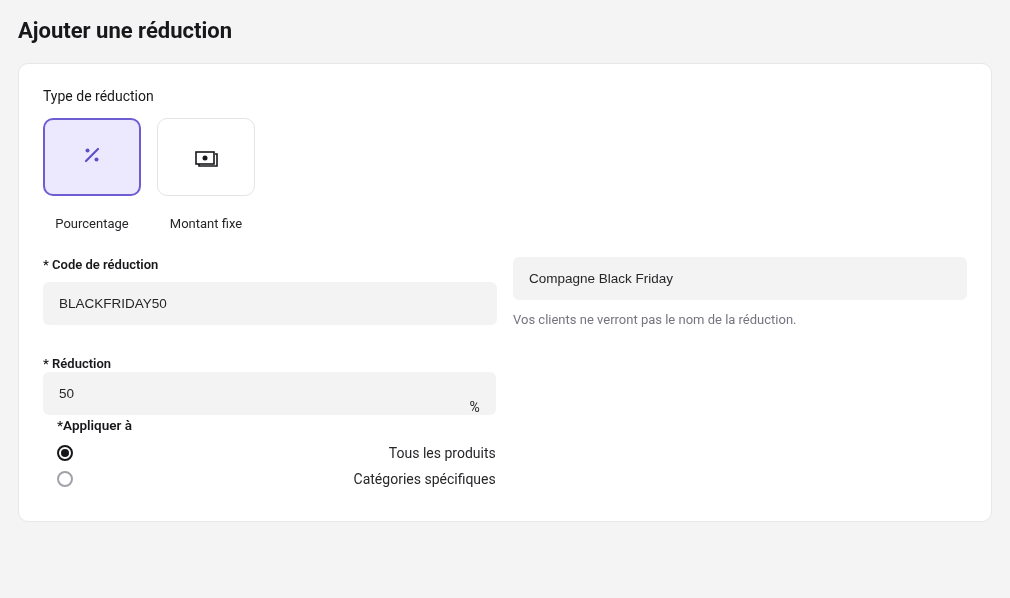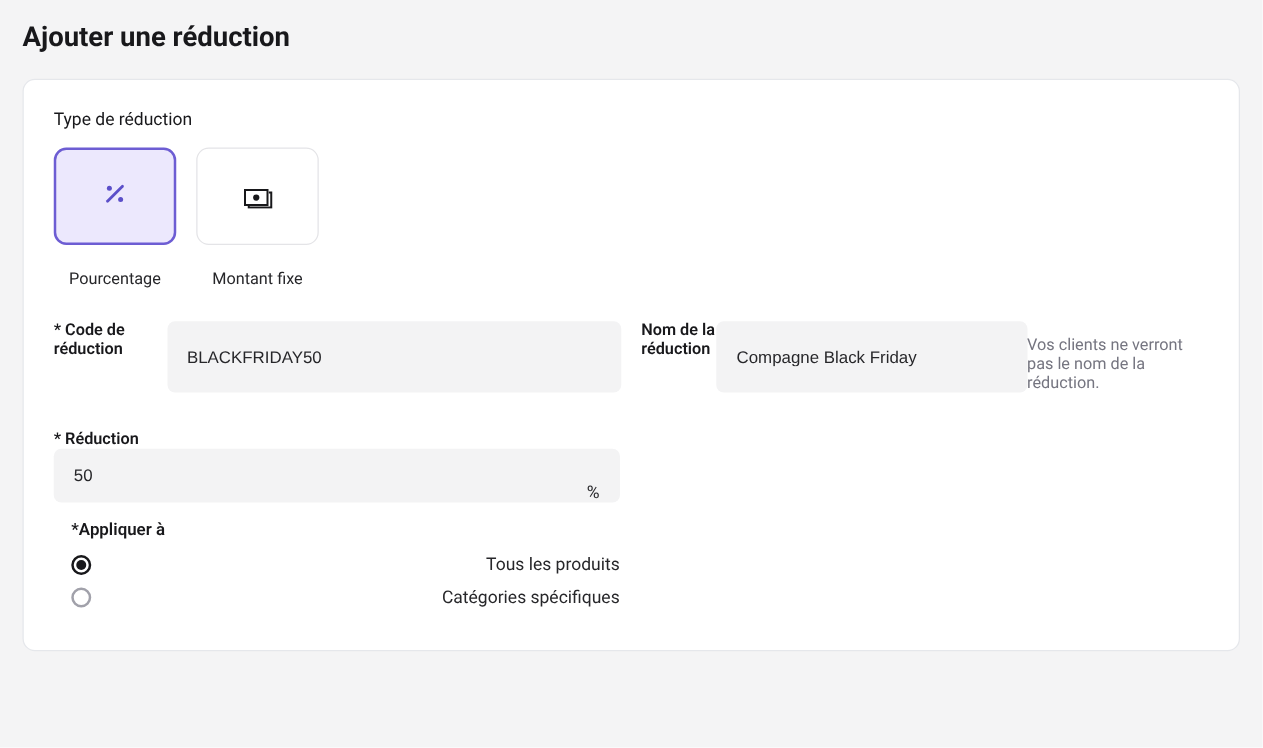--- a/index.html
+++ b/index.html
@@ -75,21 +75,21 @@
     .fixed-icon svg {
       display: block;
     }
     .two-col {
       display: flex;
       gap: 16px;
     }
     .field {
       flex: 1;
       display: flex;
-      flex-direction: row;
+      flex-direction: column;
     }
     .field-label {
       font-size: 13px;
       font-weight: 600;
       margin-bottom: 10px;
     }
     .input {
       background: #f3f3f4;
       border: none;
       border-radius: 6px;
@@ -118,21 +118,21 @@
     .input-with-suffix .input {
       background: transparent;
       flex: 1;
     }
     .suffix {
       padding-right: 16px;
       font-size: 14px;
       color: #27272a;
     }
     .apply-block {
-      margin-top: 14px;
+      margin-top: 2px;
       padding-left: 14px;
     }
     .apply-label {
       font-size: 13.5px;
       font-weight: 600;
       margin-bottom: 12px;
     }
     .radio-row {
       display: flex;
       align-items: center;
@@ -202,21 +202,20 @@
       <span class="type-caption">Montant fixe</span>
     </div>
   </div>
 
   <div class="two-col">
     <div class="field">
       <span class="field-label">* Code de réduction</span>
       <input class="input" value="BLACKFRIDAY50" style="">
     </div>
     <div class="field">
-      <span class="field-label">Nom de la réduction</span>
       <input class="input" value="Compagne Black Friday" style="">
       <span class="hint">Vos clients ne verront pas le nom de la réduction.</span>
     </div>
   </div>
 
   <div class="reduction-block">
     <span class="field-label">* Réduction</span>
     <div class="input-with-suffix">
       <input class="input" value="50" style="">
       <span class="suffix">%</span>

